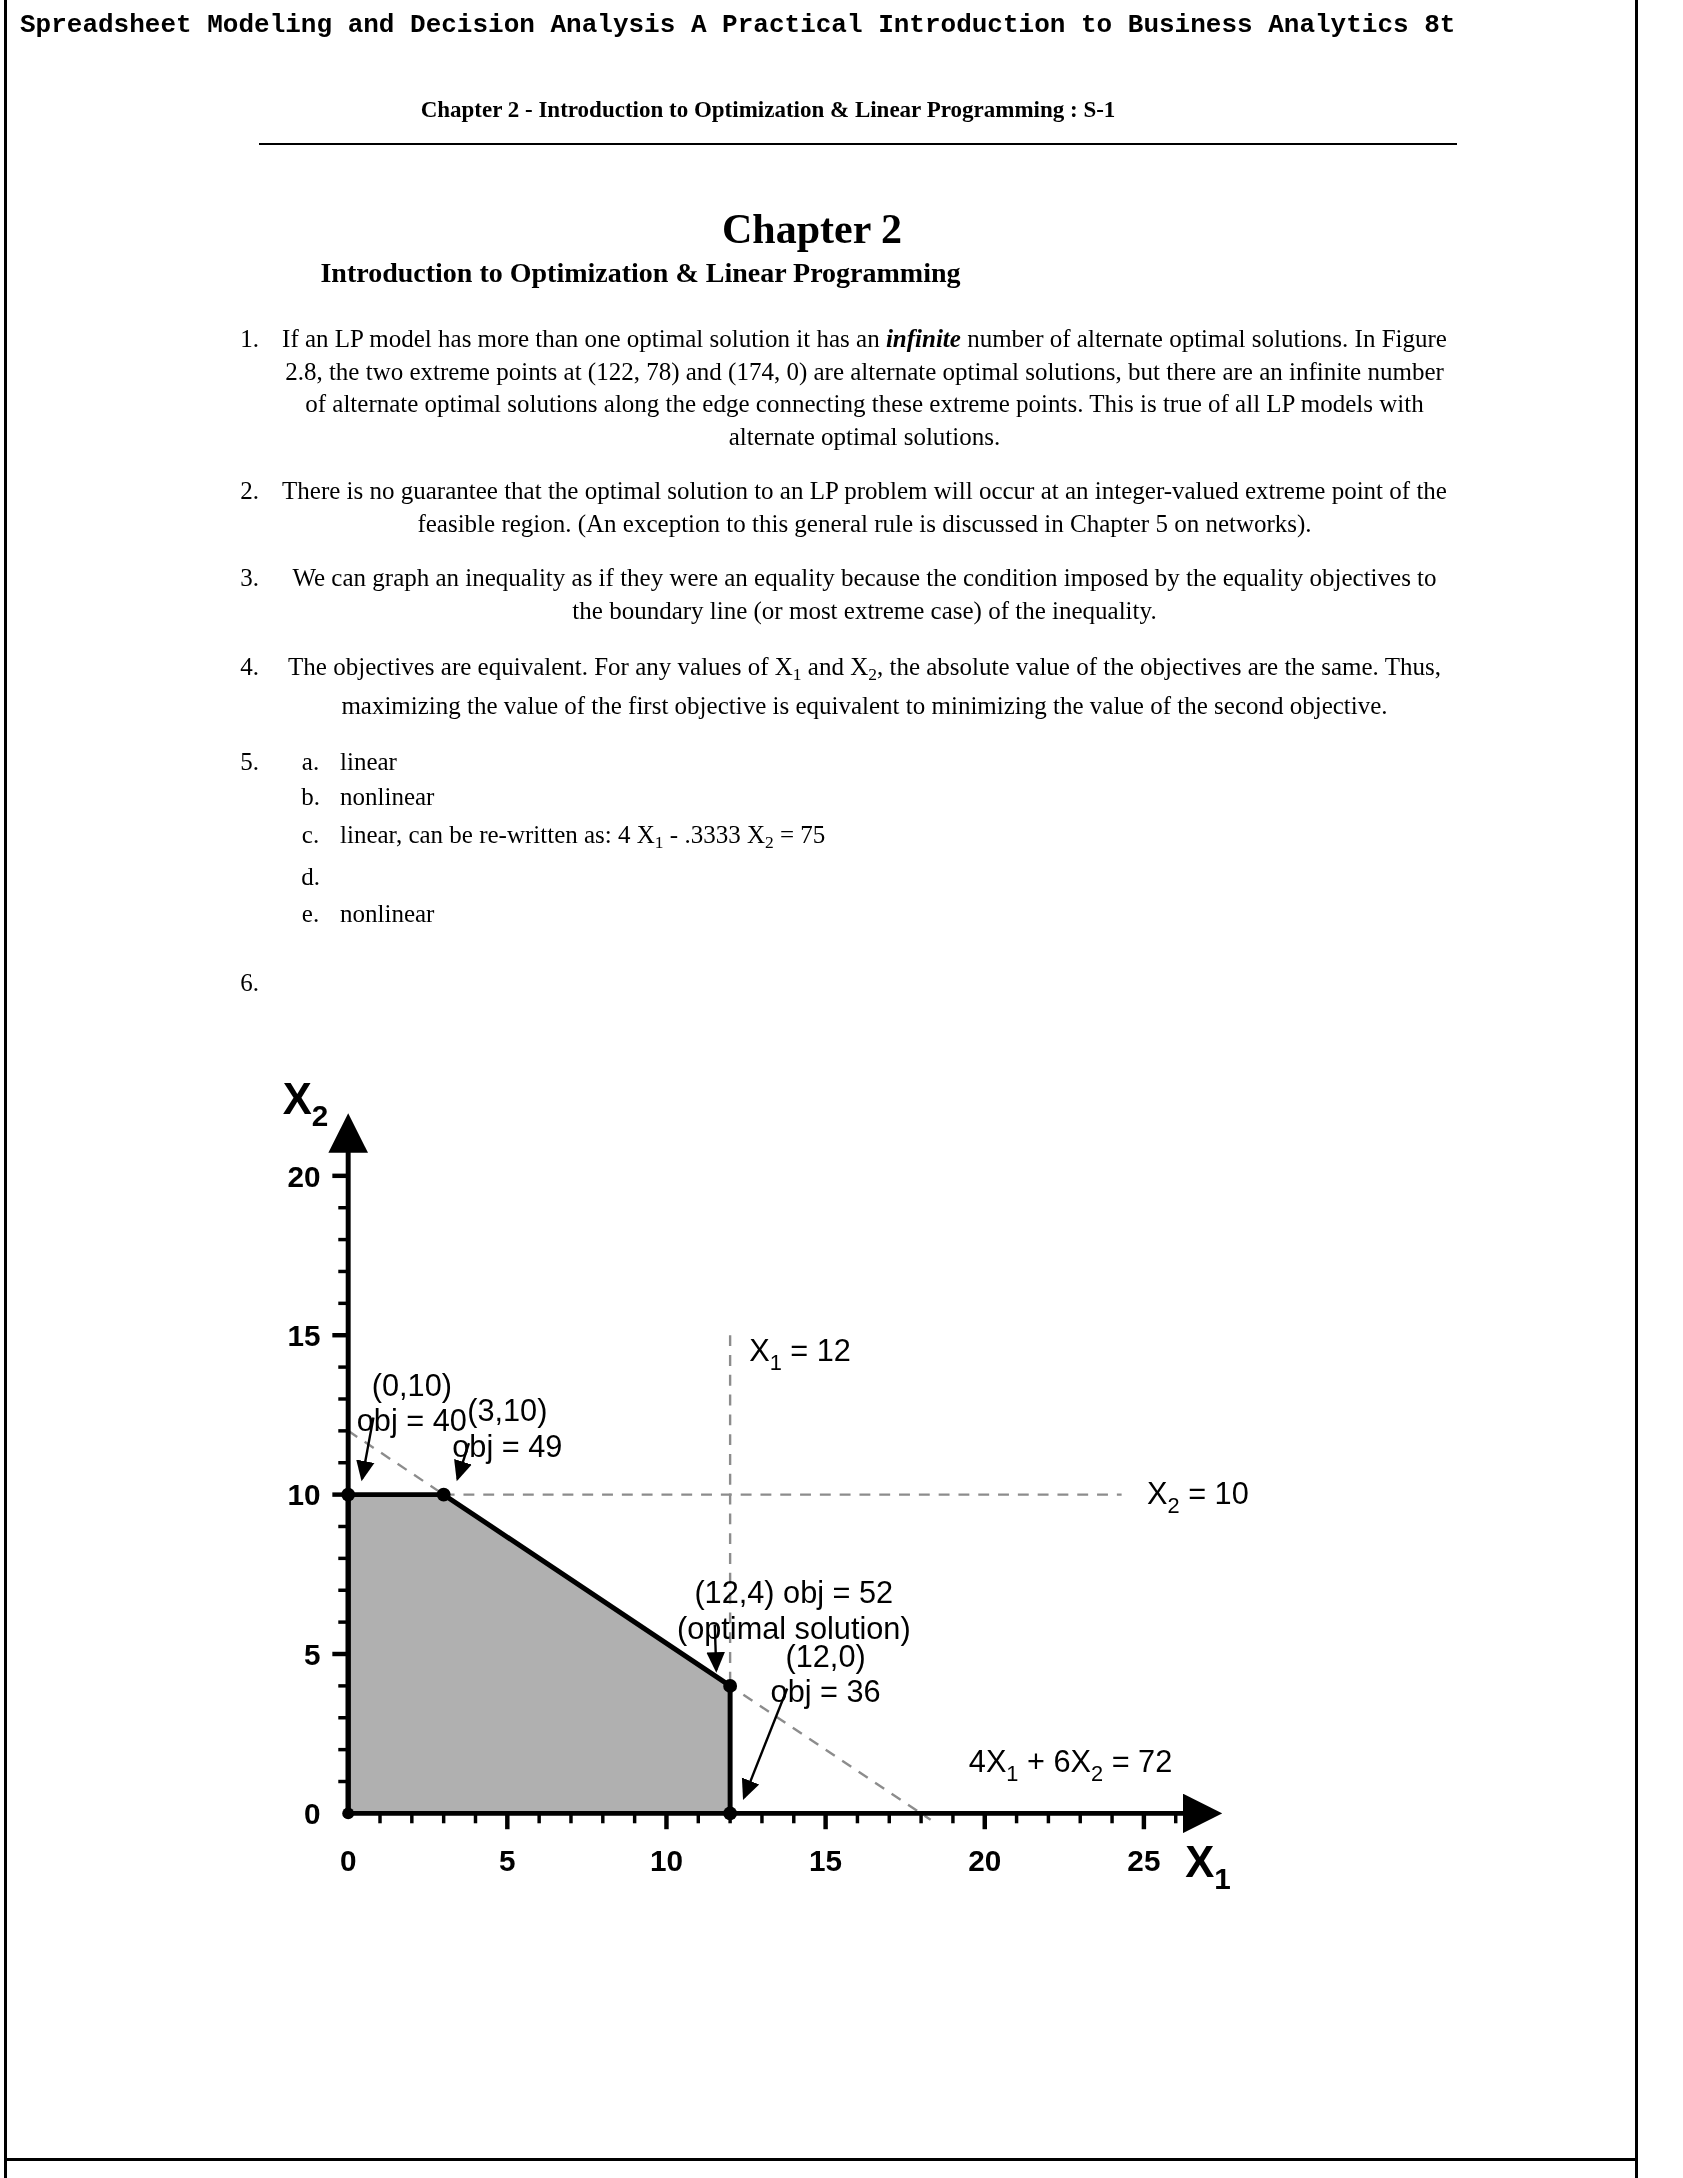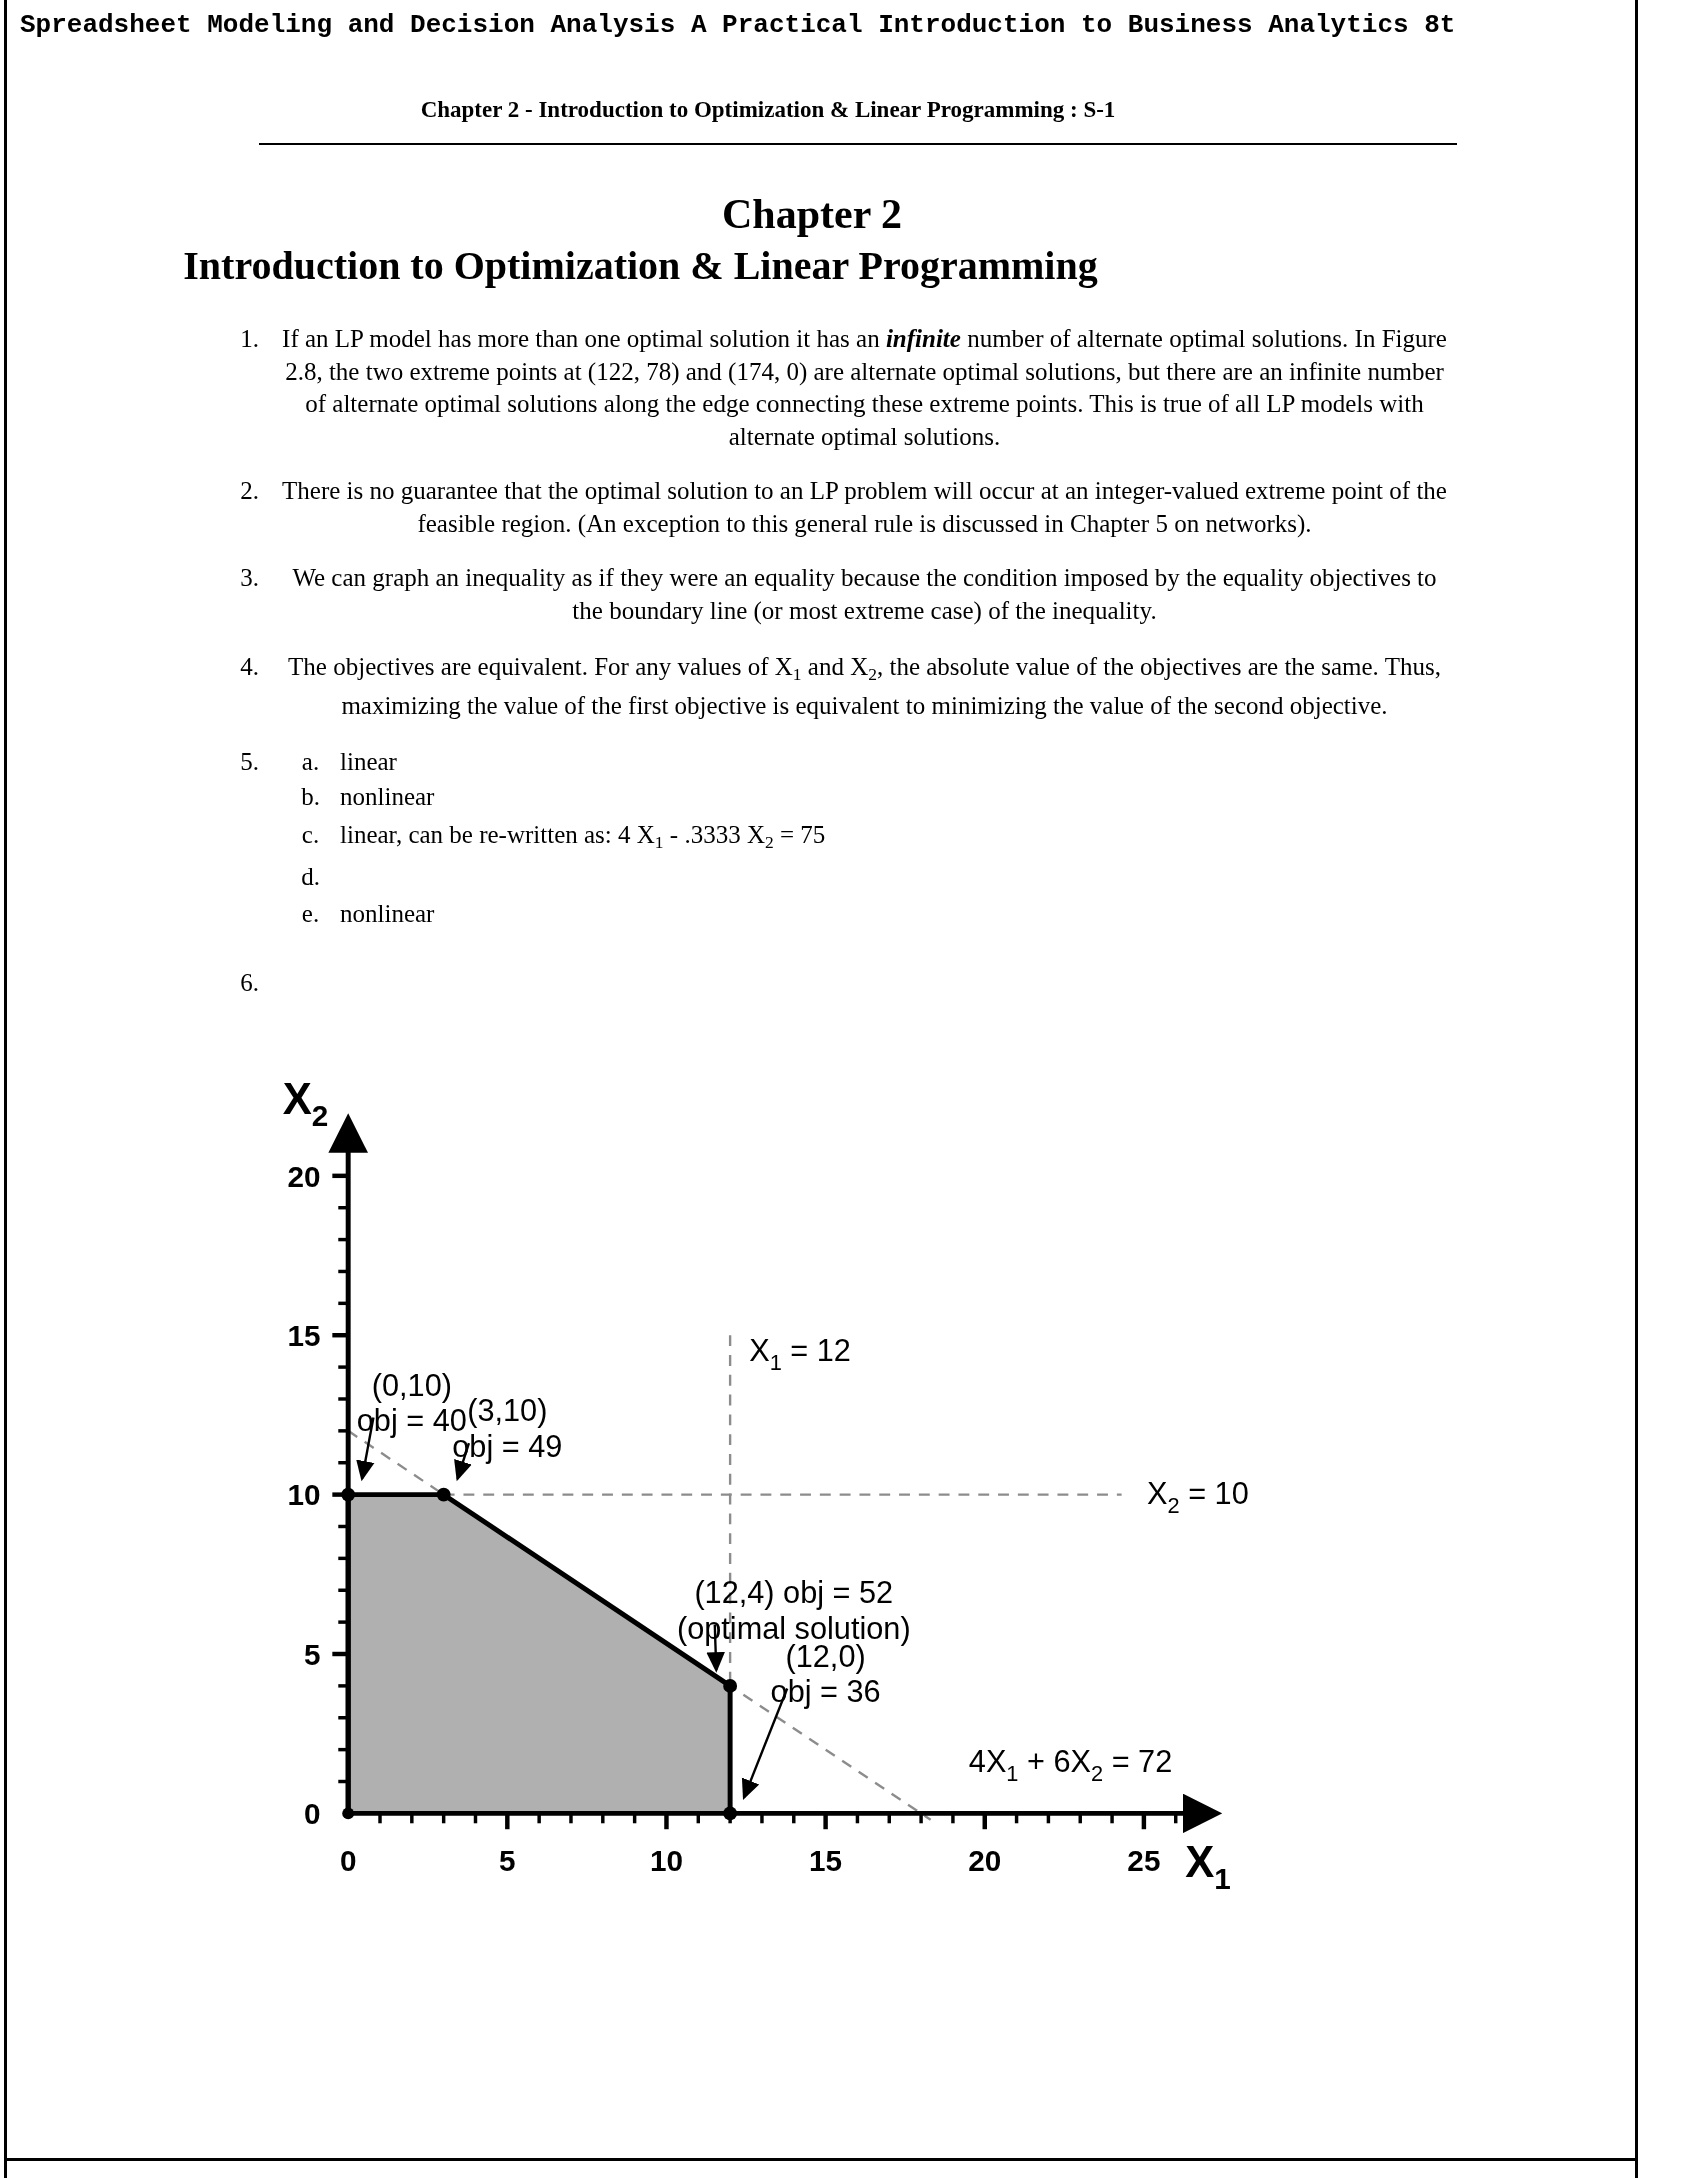--- a/index.html
+++ b/index.html
@@ -32,24 +32,24 @@
 
   .rule{
     position:absolute;left:259px;top:143px;width:1198px;height:2px;background:#000;
   }
 
   
   .title1{
     position:absolute;left:0;top:190px;width:1683px;text-align:center;
     font-weight:bold;font-size:42px;letter-spacing:0px;
   }
-  .title1-inner, .title2-inner{display:inline-block;margin-left:-59px;}
+  .title1-inner, .title2-inner{display:inline-block;margin-left:-59px;margin-top:15px;}
   .title2{
     position:absolute;left:0;top:242px;width:1340px;text-align:center;
-    font-weight:bold;font-size:40px;
+    font-weight:bold;font-size:28px;
   }
 
   
   .qlist{position:absolute;left:230px;top:323px;width:1218px;font-size:25px;line-height:1.3;}
   .qitem{display:flex;margin-bottom:22px;}
   .qnum{width:51px;flex:0 0 51px;text-align:right;padding-right:22px;box-sizing:border-box;}
   .qbody{flex:1;text-align:center;}
   .qbody i{font-weight:bold;font-style:italic;}
   sub{font-size:0.70em;vertical-align:-0.30em;}
 

